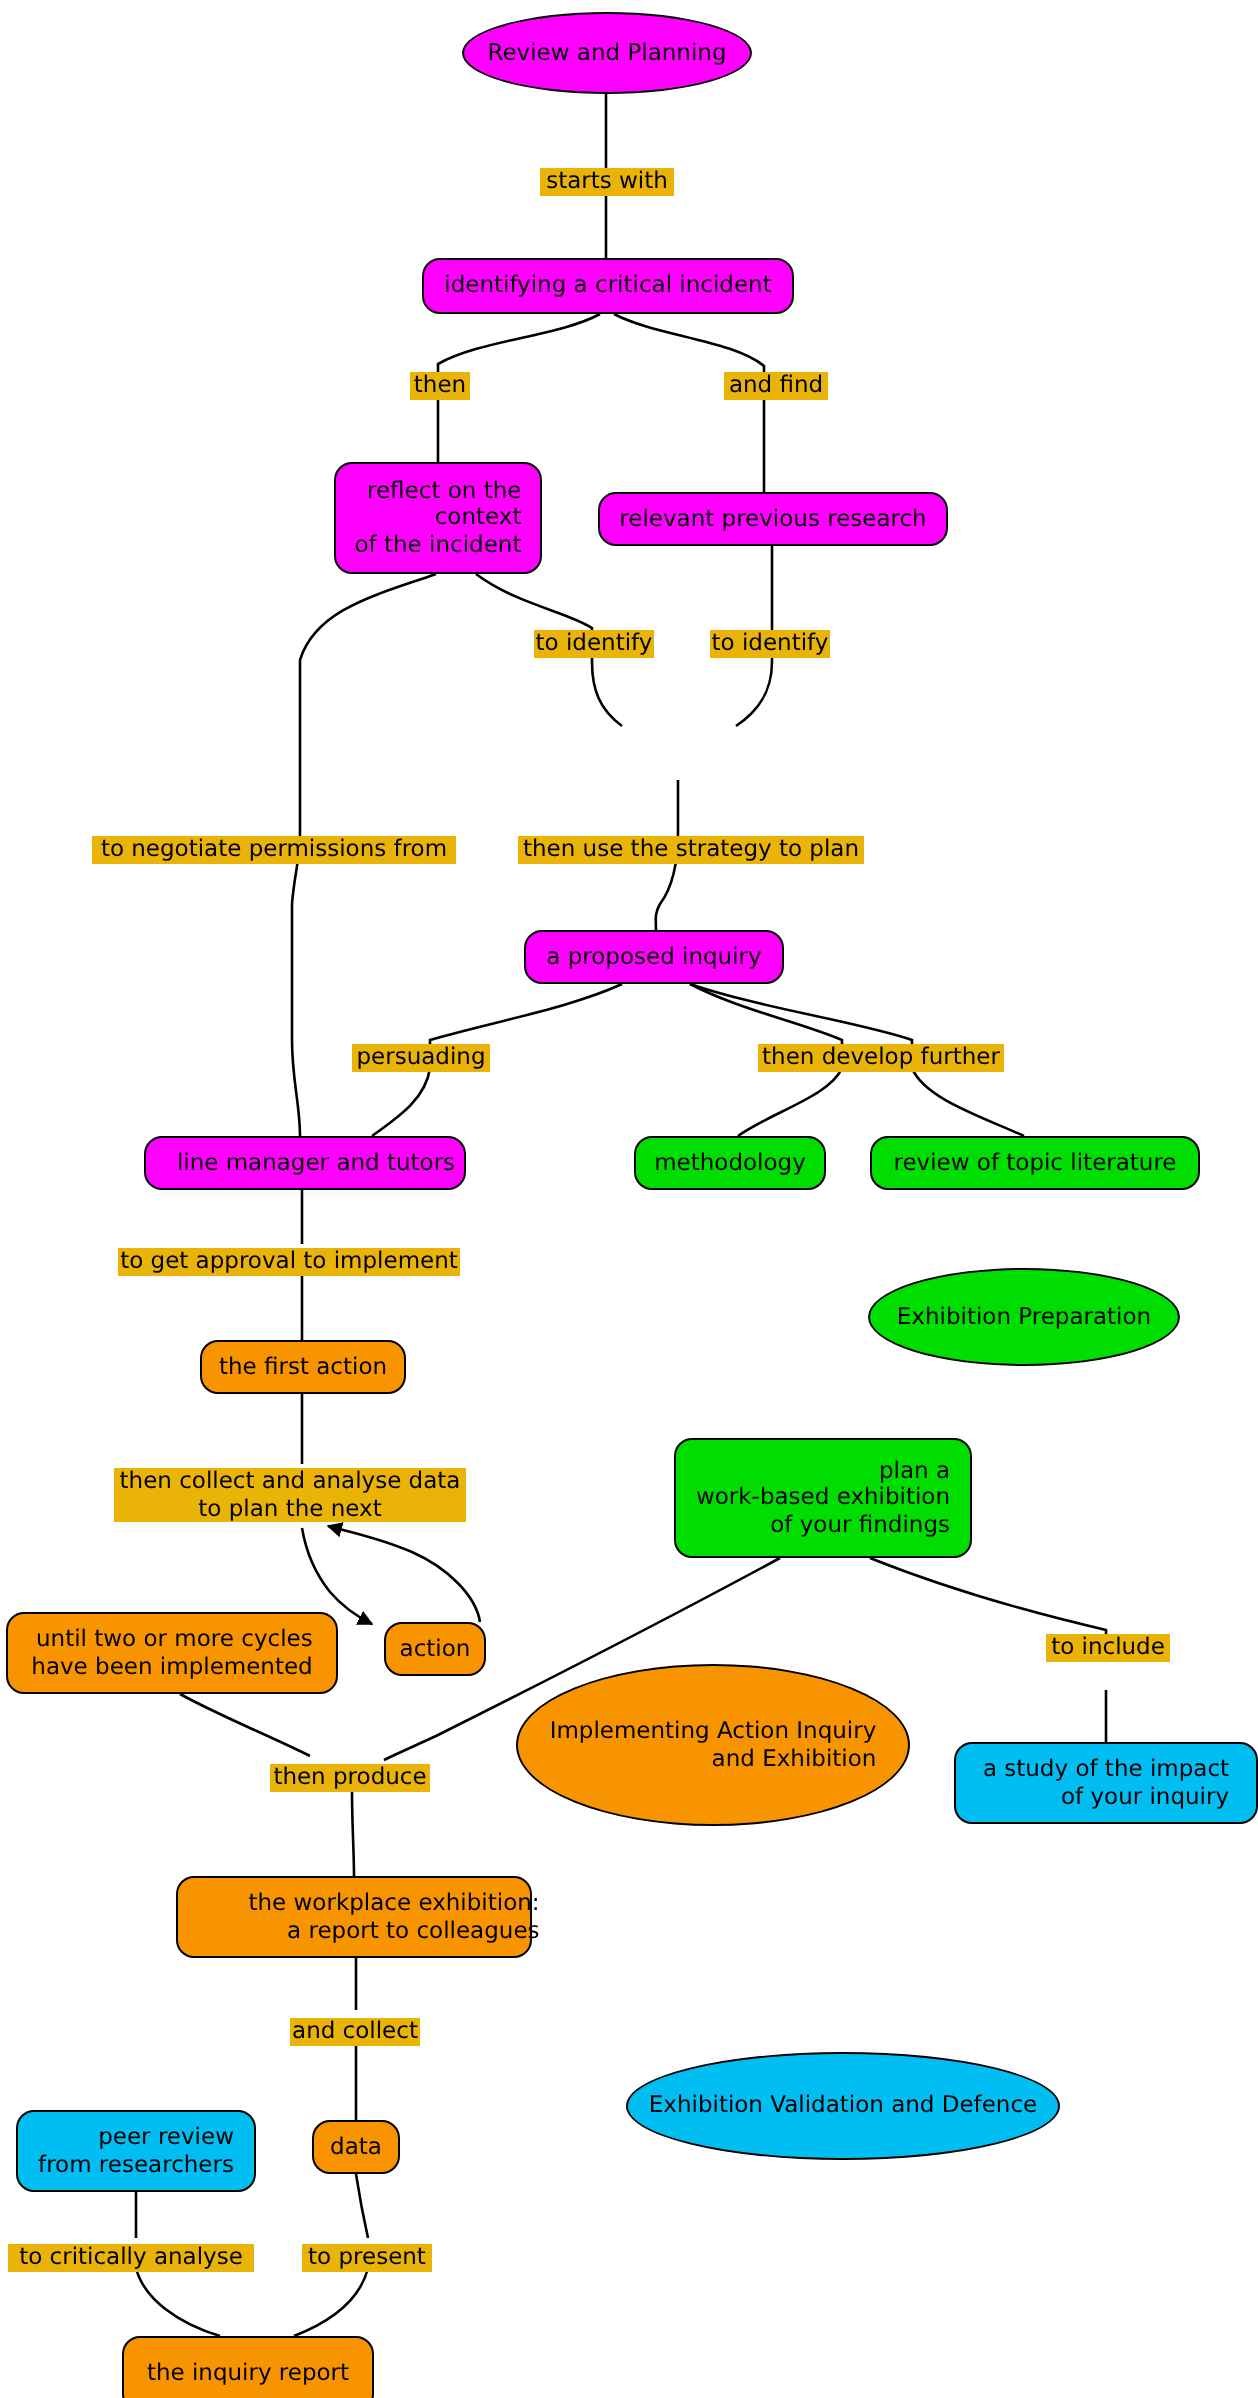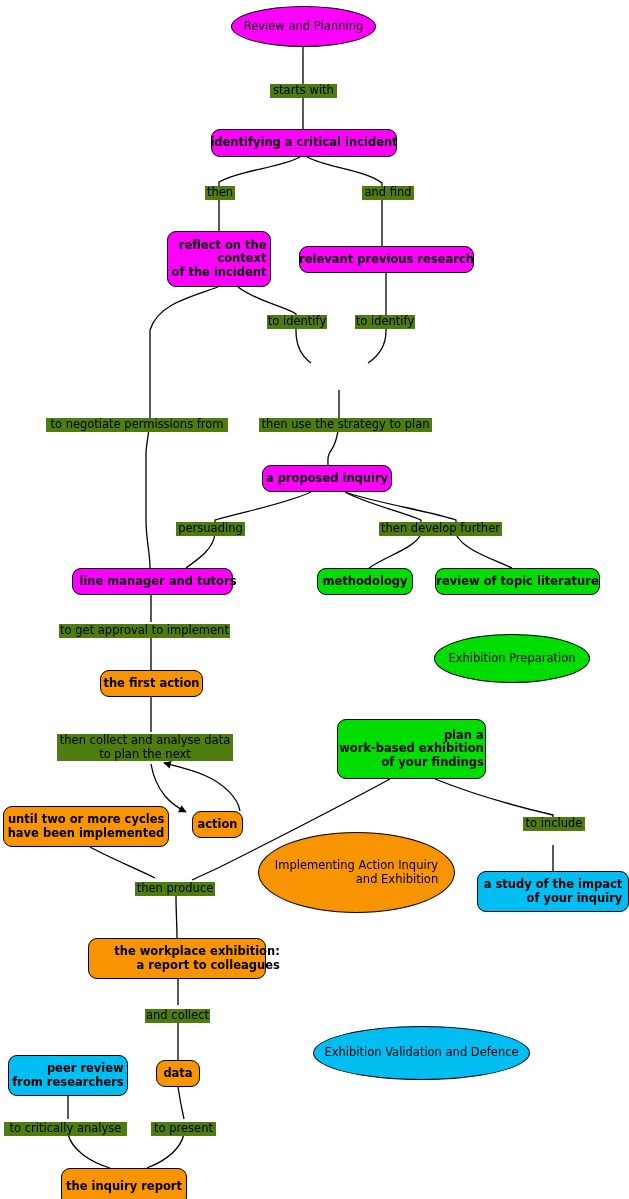--- a/index.html
+++ b/index.html
@@ -11,32 +11,32 @@
   #canvas{position:absolute;left:0;top:0;width:629px;height:1199px;}
   #edges{position:absolute;left:0;top:0;width:629px;height:1199px;pointer-events:none;}
 
   .node{
     position:absolute;box-sizing:border-box;
     display:flex;align-items:center;justify-content:center;text-align:right;
     border:1.6px solid #000;color:#000;
     font-size:11.5px;line-height:13.5px;
     white-space:pre;
   }
-  .node.box{border-radius:9px;font-weight:bold;}
+  .node.box{border-radius:9px;}
   .node.ellipse{border-radius:50%;}
 
   .c-magenta{background:#FF00FF;}
   .c-green{background:#00DD00;}
   .c-orange{background:#F79400;}
   .c-cyan{background:#00BDF2;}
 
   .elabel{
     position:absolute;color:#000;font-size:11.5px;line-height:13.5px;
     white-space:pre;text-align:center;
-    background:#4d7c0f;
+    background:#eab308;
   }
 </style>
 </head>
 <body>
 
 <div id="canvas">
 
   <svg id="edges" viewBox="0 0 629 1199" width="629" height="1199" xmlns="http://www.w3.org/2000/svg">
     <defs>
       <marker id="arrow" viewBox="0 0 10 10" refX="9" refY="5" markerWidth="6" markerHeight="6" orient="auto-start-reverse">

